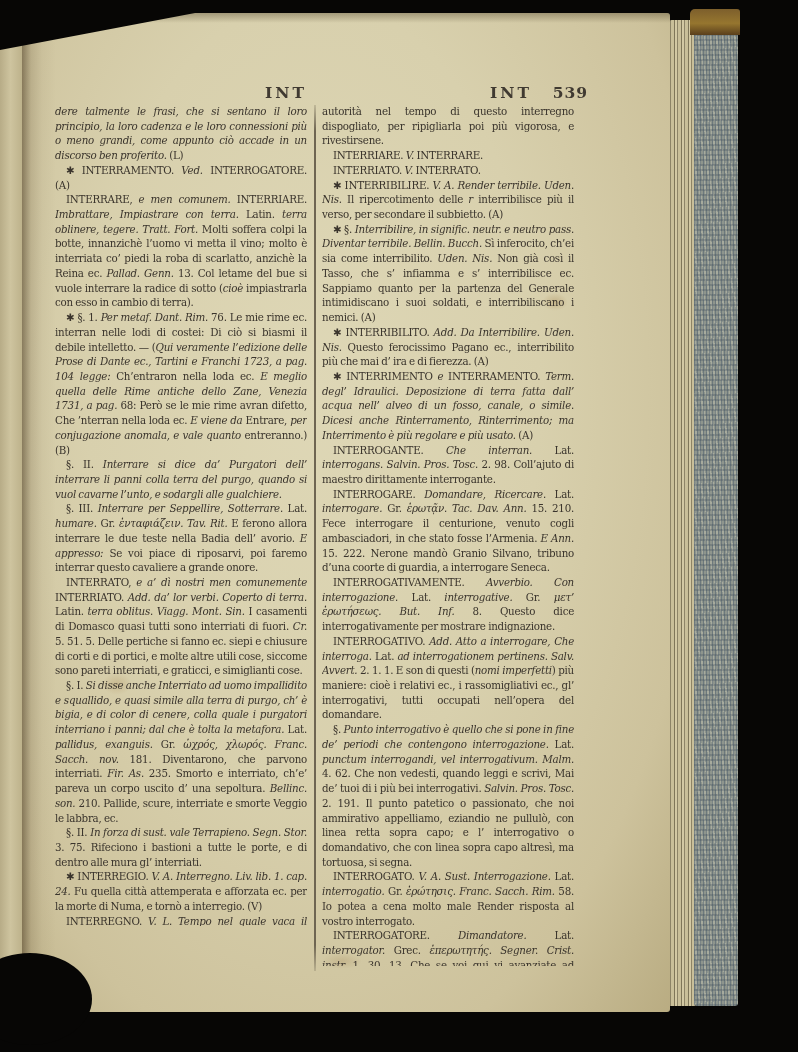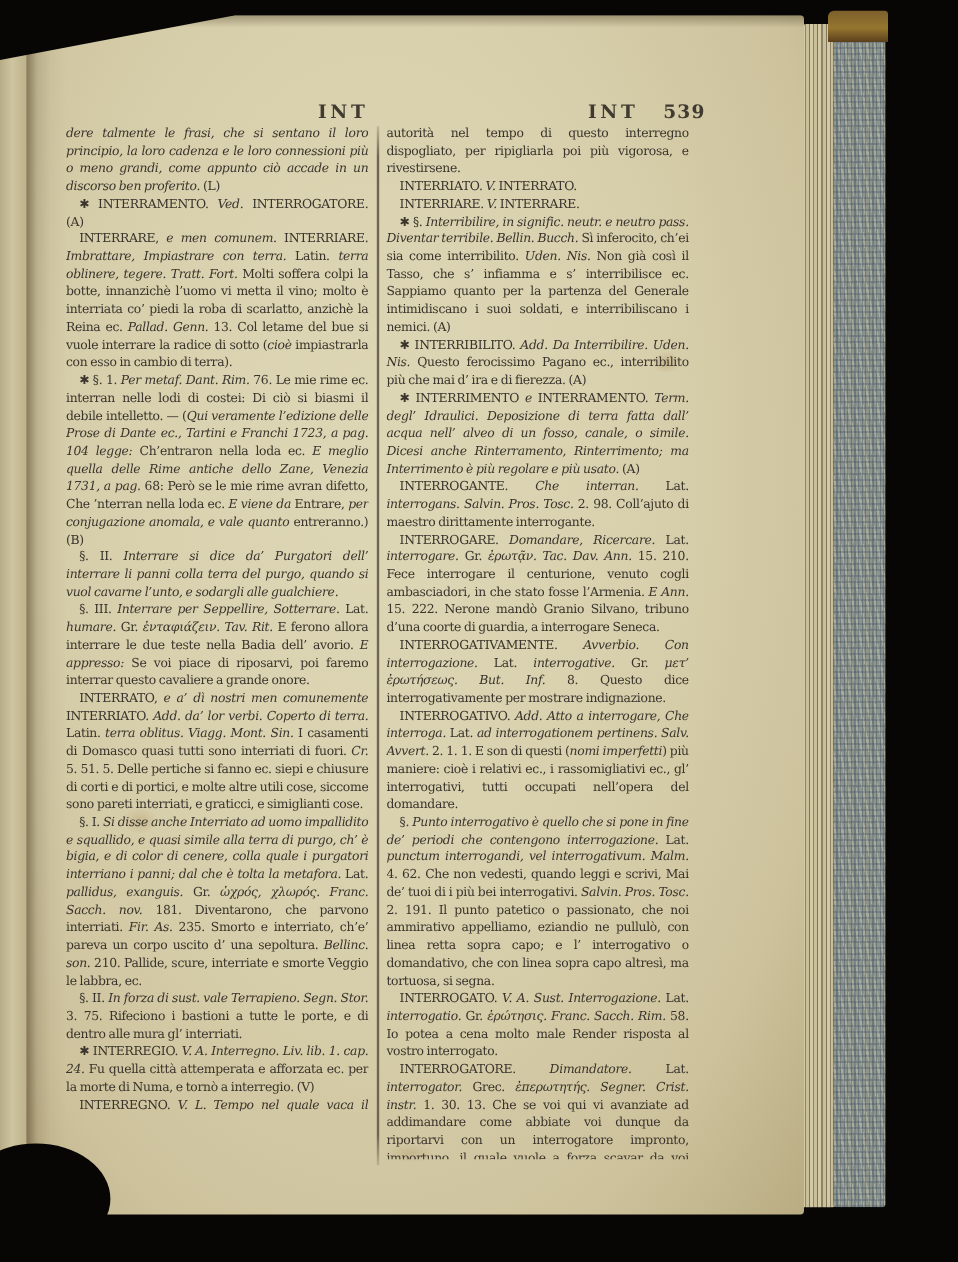--- a/index.html
+++ b/index.html
@@ -129,22 +129,23 @@
       <p class="ind"><span class="run-r">§. II. </span><span class="run-i">Interrare si dice da’ Purgatori dell’ interrare li panni colla terra del purgo, quando si vuol cavarne l’unto, e sodargli alle gualchiere.</span></p>
       <p class="ind"><span class="run-r">§. III. </span><span class="run-i">Interrare per Seppellire, Sotterrare.</span><span class="run-r"> Lat. </span><span class="run-i">humare.</span><span class="run-r"> Gr. </span><span class="run-g">ἐνταφιάζειν.</span><span class="run-r"> </span><span class="run-i">Tav. Rit.</span><span class="run-r"> E ferono allora interrare le due teste nella Badia dell’ avorio. </span><span class="run-i">E appresso:</span><span class="run-r"> Se voi piace di riposarvi, poi faremo interrar questo cavaliere a grande onore.</span></p>
       <p class="ind"><span class="run-r">INTERRATO, </span><span class="run-i">e a’ dì nostri men comunemente</span><span class="run-r"> INTERRIATO. </span><span class="run-i">Add. da’ lor verbi. Coperto di terra.</span><span class="run-r"> Latin. </span><span class="run-i">terra oblitus. Viagg. Mont. Sin.</span><span class="run-r"> I casamenti di Domasco quasi tutti sono interriati di fuori. </span><span class="run-i">Cr.</span><span class="run-r"> 5. 51. 5. Delle pertiche si fanno ec. siepi e chiusure di corti e di portici, e molte altre utili cose, siccome sono pareti interriati, e graticci, e simiglianti cose.</span></p>
       <p class="ind"><span class="run-r">§. I. </span><span class="run-i">Si disse anche Interriato ad uomo impallidito e squallido, e quasi simile alla terra di purgo, ch’ è bigia, e di color di cenere, colla quale i purgatori interriano i panni; dal che è tolta la metafora.</span><span class="run-r"> Lat. </span><span class="run-i">pallidus, exanguis.</span><span class="run-r"> Gr. </span><span class="run-g">ὠχρός, χλωρός.</span><span class="run-r"> </span><span class="run-i">Franc. Sacch. nov.</span><span class="run-r"> 181. Diventarono, che parvono interriati. </span><span class="run-i">Fir. As.</span><span class="run-r"> 235. Smorto e interriato, ch’e’ pareva un corpo uscito d’ una sepoltura. </span><span class="run-i">Bellinc. son.</span><span class="run-r"> 210. Pallide, scure, interriate e smorte Veggio le labbra, ec.</span></p>
       <p class="ind"><span class="run-r">§. II. </span><span class="run-i">In forza di sust. vale Terrapieno.</span><span class="run-r"> </span><span class="run-i">Segn. Stor.</span><span class="run-r"> 3. 75. Rifeciono i bastioni a tutte le porte, e di dentro alle mura gl’ interriati.</span></p>
       <p class="ind"><span class="run-r">✱ INTERREGIO. </span><span class="run-i">V. A. Interregno. Liv. lib. 1. cap. 24.</span><span class="run-r"> Fu quella città attemperata e afforzata ec. per la morte di Numa, e tornò a interregio. (V)</span></p>
       <p class="ind"><span class="run-r">INTERREGNO. </span><span class="run-i">V. L. Tempo nel quale vaca il regno.</span><span class="run-r"> Lat. </span><span class="run-i">interregnum.</span><span class="run-r"> Gr. </span><span class="run-g">ἐνταφιάζειν.</span><span class="run-r"> </span><span class="run-i">Salvin. Pros. Tosc.</span></p>
     </div>
   <div class="text-col col-right" id="col-right">
       <p><span class="run-r">autorità nel tempo di questo interregno dispogliato, per ripigliarla poi più vigorosa, e rivestirsene.</span></p>
+      <p class="ind"><span class="run-r">INTERRIARE. </span><span class="run-i">V.</span><span class="run-r"> INTERRARE.</span></p>
       <p class="ind"><span class="run-r">INTERRIATO. </span><span class="run-i">V.</span><span class="run-r"> INTERRATO.</span></p>
-      <p class="ind"><span class="run-r">INTERRIARE. </span><span class="run-i">V.</span><span class="run-r"> INTERRARE.</span></p>
+      <p class="ind"><span class="run-r">✱ INTERRIBILIRE. </span><span class="run-i">V. A. Render terribile. Uden. Nis.</span><span class="run-r"> Il ripercotimento delle </span><span class="run-i">r</span><span class="run-r"> interribilisce più il verso, per secondare il subbietto. (A)</span></p>
       <p class="ind"><span class="run-r">✱ §. </span><span class="run-i">Interribilire, in signific. neutr. e neutro pass. Diventar terribile. Bellin. Bucch.</span><span class="run-r"> Sì inferocito, ch’ei sia come interribilito. </span><span class="run-i">Uden. Nis.</span><span class="run-r"> Non già così il Tasso, che s’ infiamma e s’ interribilisce ec. Sappiamo quanto per la partenza del Generale intimidiscano i suoi soldati, e interribiliscano i nemici. (A)</span></p>
       <p class="ind"><span class="run-r">✱ INTERRIBILITO. </span><span class="run-i">Add. Da Interribilire. Uden. Nis.</span><span class="run-r"> Questo ferocissimo Pagano ec., interribilito più che mai d’ ira e di fierezza. (A)</span></p>
       <p class="ind"><span class="run-r">✱ INTERRIMENTO </span><span class="run-i">e</span><span class="run-r"> INTERRAMENTO. </span><span class="run-i">Term. degl’ Idraulici. Deposizione di terra fatta dall’ acqua nell’ alveo di un fosso, canale, o simile. Dicesi anche Rinterramento, Rinterrimento; ma Interrimento è più regolare e più usato.</span><span class="run-r"> (A)</span></p>
       <p class="ind"><span class="run-r">INTERROGANTE. </span><span class="run-i">Che interran.</span><span class="run-r"> Lat. </span><span class="run-i">interrogans. Salvin. Pros. Tosc.</span><span class="run-r"> 2. 98. Coll’ajuto di maestro dirittamente interrogante.</span></p>
       <p class="ind"><span class="run-r">INTERROGARE. </span><span class="run-i">Domandare, Ricercare.</span><span class="run-r"> Lat. </span><span class="run-i">interrogare.</span><span class="run-r"> Gr. </span><span class="run-g">ἐρωτᾷν.</span><span class="run-r"> </span><span class="run-i">Tac. Dav. Ann.</span><span class="run-r"> 15. 210. Fece interrogare il centurione, venuto cogli ambasciadori, in che stato fosse l’Armenia. </span><span class="run-i">E Ann.</span><span class="run-r"> 15. 222. Nerone mandò Granio Silvano, tribuno d’una coorte di guardia, a interrogare Seneca.</span></p>
       <p class="ind"><span class="run-r">INTERROGATIVAMENTE. </span><span class="run-i">Avverbio. Con interrogazione.</span><span class="run-r"> Lat. </span><span class="run-i">interrogative.</span><span class="run-r"> Gr. </span><span class="run-g">μετ’ ἐρωτήσεως.</span><span class="run-r"> </span><span class="run-i">But. Inf.</span><span class="run-r"> 8. Questo dice interrogativamente per mostrare indignazione.</span></p>
       <p class="ind"><span class="run-r">INTERROGATIVO. </span><span class="run-i">Add. Atto a interrogare, Che interroga.</span><span class="run-r"> Lat. </span><span class="run-i">ad interrogationem pertinens. Salv. Avvert.</span><span class="run-r"> 2. 1. 1. E son di questi (</span><span class="run-i">nomi imperfetti</span><span class="run-r">) più maniere: cioè i relativi ec., i rassomigliativi ec., gl’ interrogativi, tutti occupati nell’opera del domandare.</span></p>
       <p class="ind"><span class="run-r">§. </span><span class="run-i">Punto interrogativo è quello che si pone in fine de’ periodi che contengono interrogazione.</span><span class="run-r"> Lat. </span><span class="run-i">punctum interrogandi, vel interrogativum. Malm.</span><span class="run-r"> 4. 62. Che non vedesti, quando leggi e scrivi, Mai de’ tuoi di i più bei interrogativi. </span><span class="run-i">Salvin. Pros. Tosc.</span><span class="run-r"> 2. 191. Il punto patetico o passionato, che noi ammirativo appelliamo, eziandio ne pullulò, con linea retta sopra capo; e l’ interrogativo o domandativo, che con linea sopra capo altresì, ma tortuosa, si segna.</span></p>
       <p class="ind"><span class="run-r">INTERROGATO. </span><span class="run-i">V. A. Sust. Interrogazione.</span><span class="run-r"> Lat. </span><span class="run-i">interrogatio.</span><span class="run-r"> Gr. </span><span class="run-g">ἐρώτησις.</span><span class="run-r"> </span><span class="run-i">Franc. Sacch. Rim.</span><span class="run-r"> 58. Io potea a cena molto male Render risposta al vostro interrogato.</span></p>
       <p class="ind"><span class="run-r">INTERROGATORE. </span><span class="run-i">Dimandatore.</span><span class="run-r"> Lat. </span><span class="run-i">interrogator.</span><span class="run-r"> Grec. </span><span class="run-g">ἐπερωτητής.</span><span class="run-r"> </span><span class="run-i">Segner. Crist. instr.</span><span class="run-r"> 1. 30. 13. Che se voi qui vi avanziate ad addimandare come abbiate voi dunque da riportarvi con un interrogatore impronto, importuno, il quale vuole a forza scavar da voi quella verità che dee star sepolta, vi risponderò: ec.</span></p>

